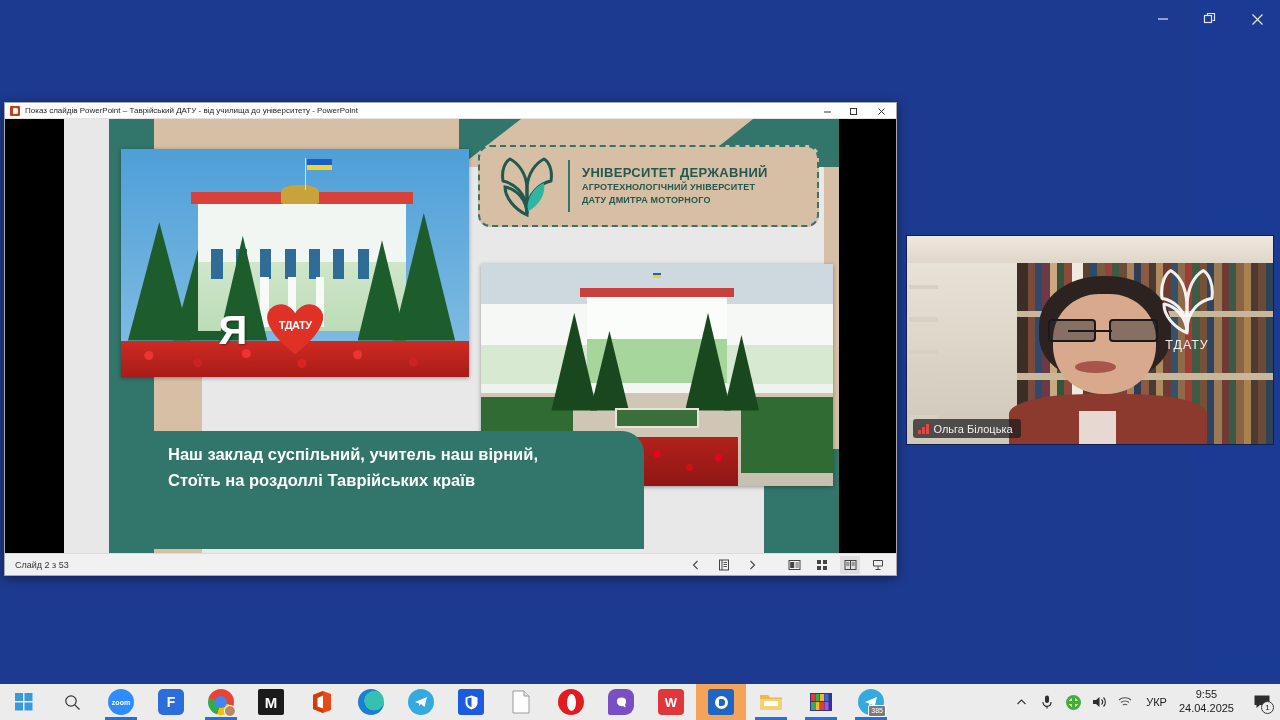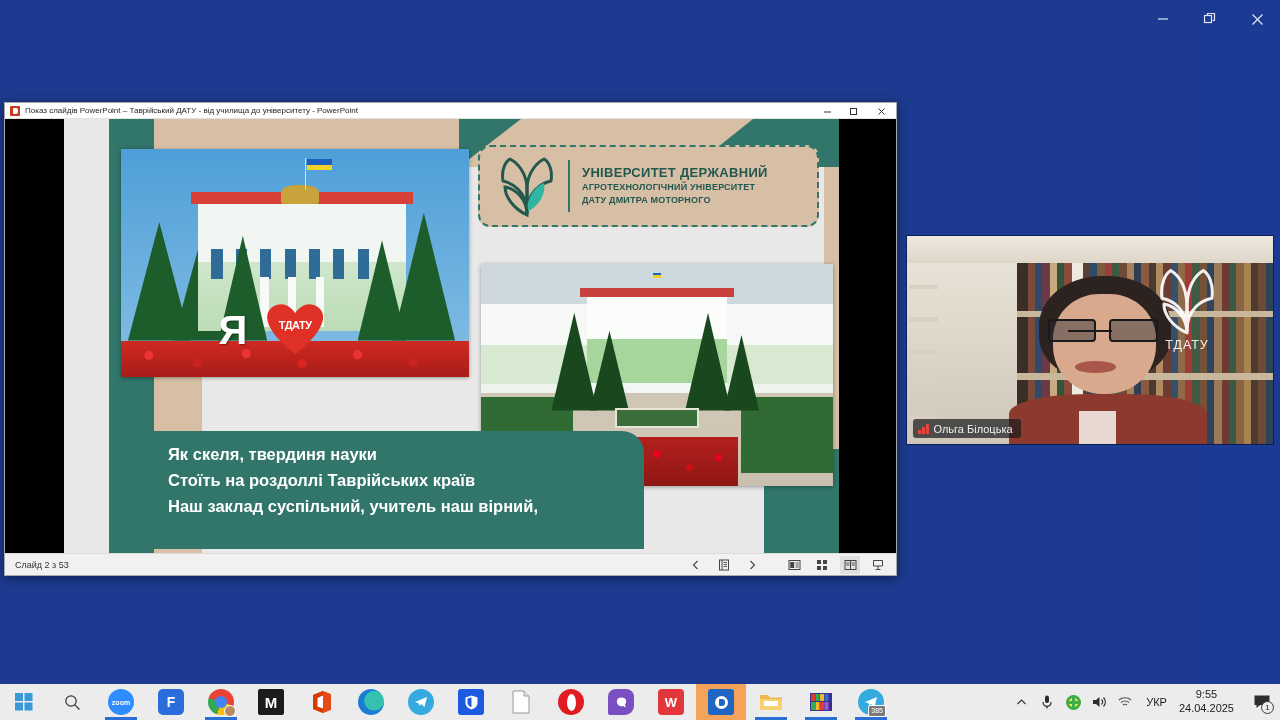--- a/index.html
+++ b/index.html
@@ -536,23 +536,22 @@
           </svg>
           <div id="logo-divider"></div>
           <div id="logo-text">
             <div id="logo-line1">УНІВЕРСИТЕТ ДЕРЖАВНИЙ</div>
             <div id="logo-line2">АГРОТЕХНОЛОГІЧНИЙ УНІВЕРСИТЕТ</div>
             <div id="logo-line3">ДАТУ ДМИТРА МОТОРНОГО</div>
           </div>
         </div>
 
         <div id="poem-panel">
-          <div class="poem-line">Як скеля, твердиня науки</div>
+          <div class="poem-line">Наш заклад суспільний, учитель наш вірний,</div>
           <div class="poem-line">Стоїть на роздоллі Таврійських країв</div>
-          <div class="poem-line">Наш заклад суспільний, учитель наш вірний,</div>
         </div>
 
       </div>
     </div>
 
     <div id="ppt-statusbar">
       <div id="ppt-slide-counter">Слайд 2 з 53</div>
       <div id="ppt-status-right">
         <div class="sb-btn">
           <svg width="10" height="10" viewBox="0 0 10 10">

